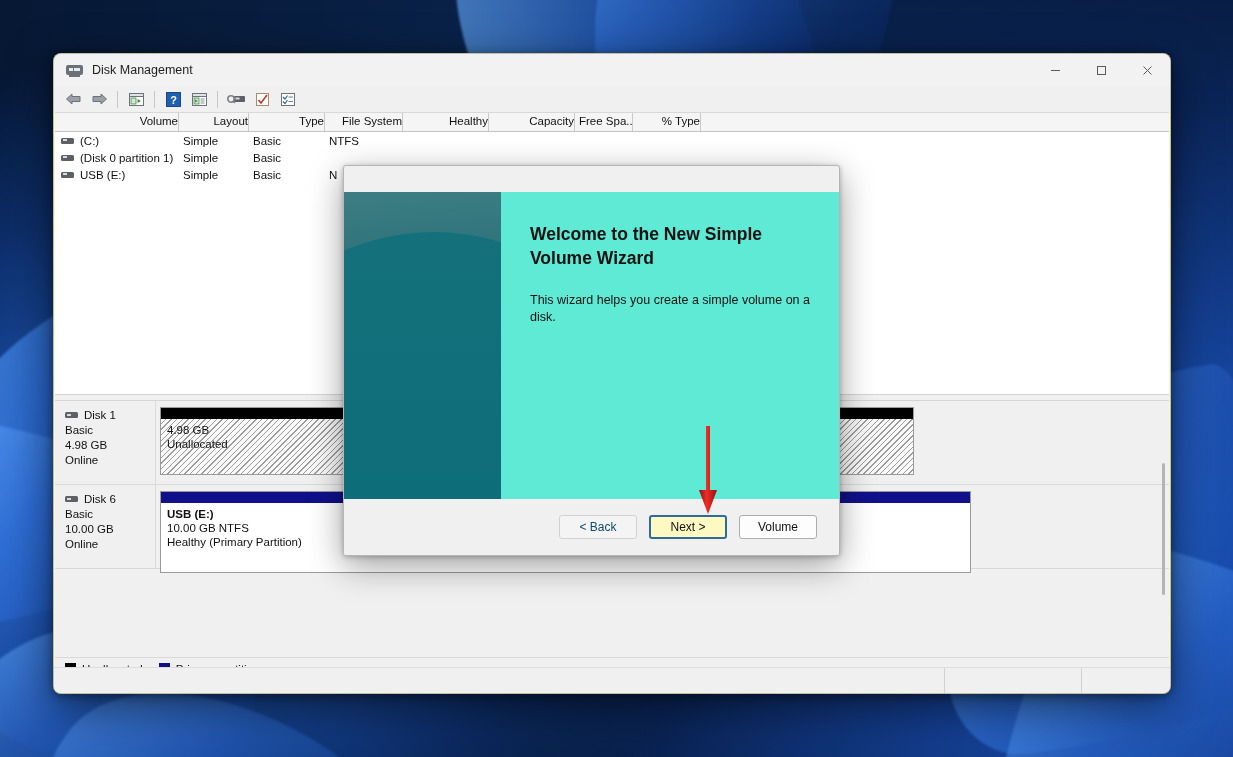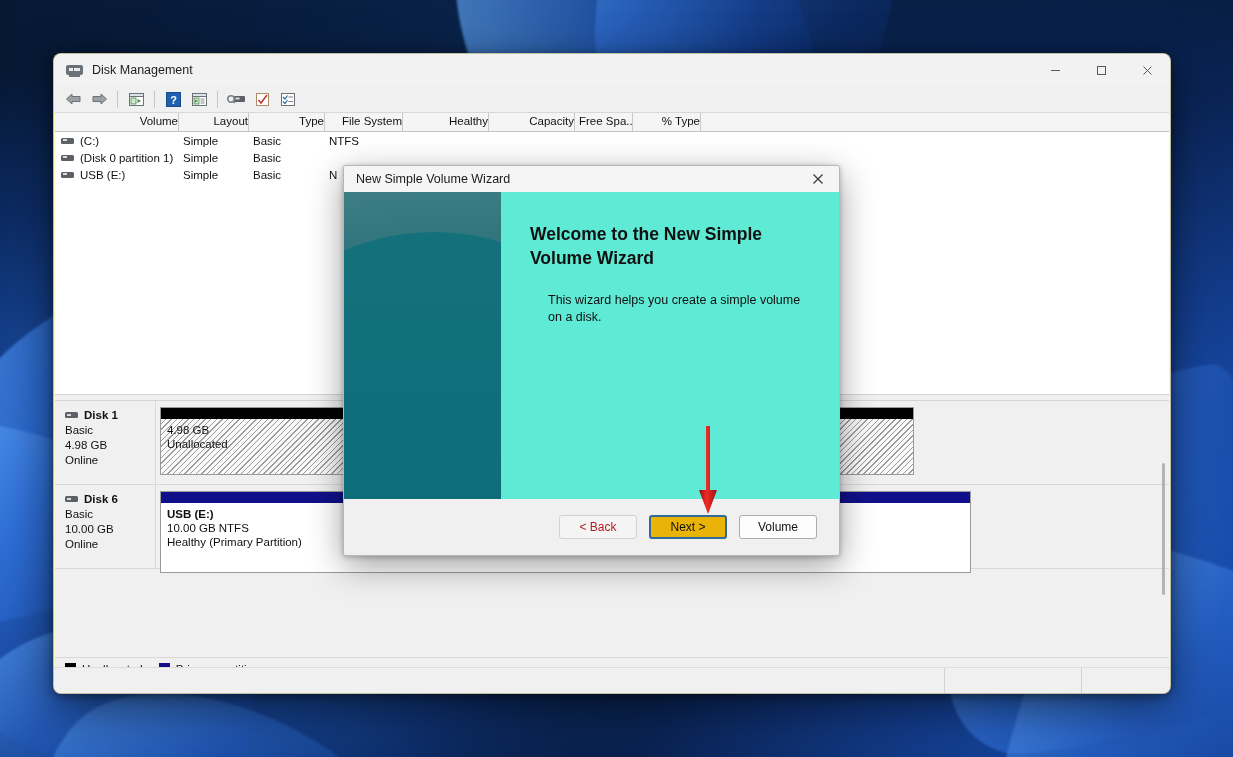--- a/index.html
+++ b/index.html
@@ -99,21 +99,21 @@
   
   .disk-view { position:relative; margin:0 1px; background:#f0f0f0; height:278px; }
   .disk-scroll-thumb { position:absolute; right:4px; top:62px; width:3px; height:132px;
      background:#b4b4b4; border-radius:2px; }
 
   .disk-row { display:flex; height:84px; border-bottom:1px solid #d9d9d9;
      background:#f0f0f0; }
   .disk-label { width:101px; padding:8px 0 0 10px; border-right:1px solid #d9d9d9;
      background:#f0f0f0; }
   .disk-label .dl-top { display:flex; align-items:center; gap:6px; margin-bottom:2px; }
-  .disk-label .dl-name { font-size:11.5px; font-weight:bold; color:#111;text-align:right; }
+  .disk-label .dl-name { font-size:11.5px; font-weight:normal; color:#111;text-align:right; }
   .disk-label .dl-line { font-size:11.5px; color:#111; line-height:15px; }
   .disk-bars { flex:1; position:relative; padding:5px 6px 0 3px; }
 
   .part {
     position:absolute; top:6px; border:1px solid #9a9a9a;
     background:#f6f6f6; box-shadow:inset 0 0 0 1px #fff;
   }
   .part-cap { height:11px; }
   .part-cap.unalloc { background:#000; }
   .part-cap.primary { background:#10108a; }
@@ -166,29 +166,29 @@
      background:linear-gradient(180deg, #14717c 0%, #0d6d79 40%, #0b6975 100%);
   }
   .wz-banner .arc2 {
      position:absolute; left:-260px; top:-320px; width:680px; height:520px;
      border-radius:50%;
      background:linear-gradient(180deg, rgba(92,150,152,.55) 0%, rgba(50,120,126,.25) 70%, rgba(20,100,110,0) 100%);
   }
   .wz-content { flex:1; padding:30px 22px 0 29px; }
   .wz-h1 { font-size:17.5px; font-weight:bold; color:#111; line-height:24px;
      margin:0 0 22px 0; max-width:270px; }
-  .wz-p { font-size:12.5px; color:#111; margin:0 0 18px 18px; line-height:17px; }
+  .wz-p { font-size:12.5px; color:#111; margin:0 0 18px 0; line-height:17px; }
   .wz-footer { position:absolute; left:0; right:0; bottom:0; height:56px;
      background:#f0f0f0; display:flex; align-items:center; justify-content:flex-end;
      gap:12px; padding-right:22px; }
   .wz-btn { width:78px; height:24px; font-size:12px; background:#fdfdfd;
      border:1px solid #adadad; border-radius:3px; color:#111;
      display:flex; align-items:center; justify-content:center; }
-  .wz-btn.disabled { color:#b91c1c; background:#f4f4f4; border-color:#d2d2d2; }
-  .wz-btn.default { border:2px solid #2f6b9a; background:#eab308; }
+  .wz-btn.disabled { color:#0c4a6e; background:#f4f4f4; border-color:#d2d2d2; }
+  .wz-btn.default { border:2px solid #2f6b9a; background:#fef9c3; }
 
   
   #red-arrow { position:absolute; left:696px; top:426px; width:24px; height:96px; }
 </style>
 </head>
 <body>
 
 <div id="desktop">
   <div class="wp-base"></div>
   <div class="petal p1"></div>
@@ -405,29 +405,20 @@
   </div>
 
   <div class="statusbar">
     <div class="sb-seg" style="width:891px"></div>
     <div class="sb-seg" style="width:137px"></div>
     <div class="sb-seg" style="flex:1; border-right:none"></div>
   </div>
 </div>
 
 <div id="wizard">
-  <div class="wz-title">
-    <div class="wz-title-text">New Simple Volume Wizard</div>
-    <div class="wz-close">
-      <svg width="12" height="12" viewBox="0 0 12 12">
-        <line x1="1.5" y1="1.5" x2="10.5" y2="10.5" stroke="#3a3a3a" stroke-width="1.2"></line>
-        <line x1="10.5" y1="1.5" x2="1.5" y2="10.5" stroke="#3a3a3a" stroke-width="1.2"></line>
-      </svg>
-    </div>
-  </div>
 
   <div class="wz-body">
     <div class="wz-banner">
       <div class="arc2"></div>
       <div class="arc"></div>
     </div>
     <div class="wz-content">
       <h1 class="wz-h1">Welcome to the New Simple Volume Wizard</h1>
       <p class="wz-p">This wizard helps you create a simple volume on a disk.</p>
     </div>

